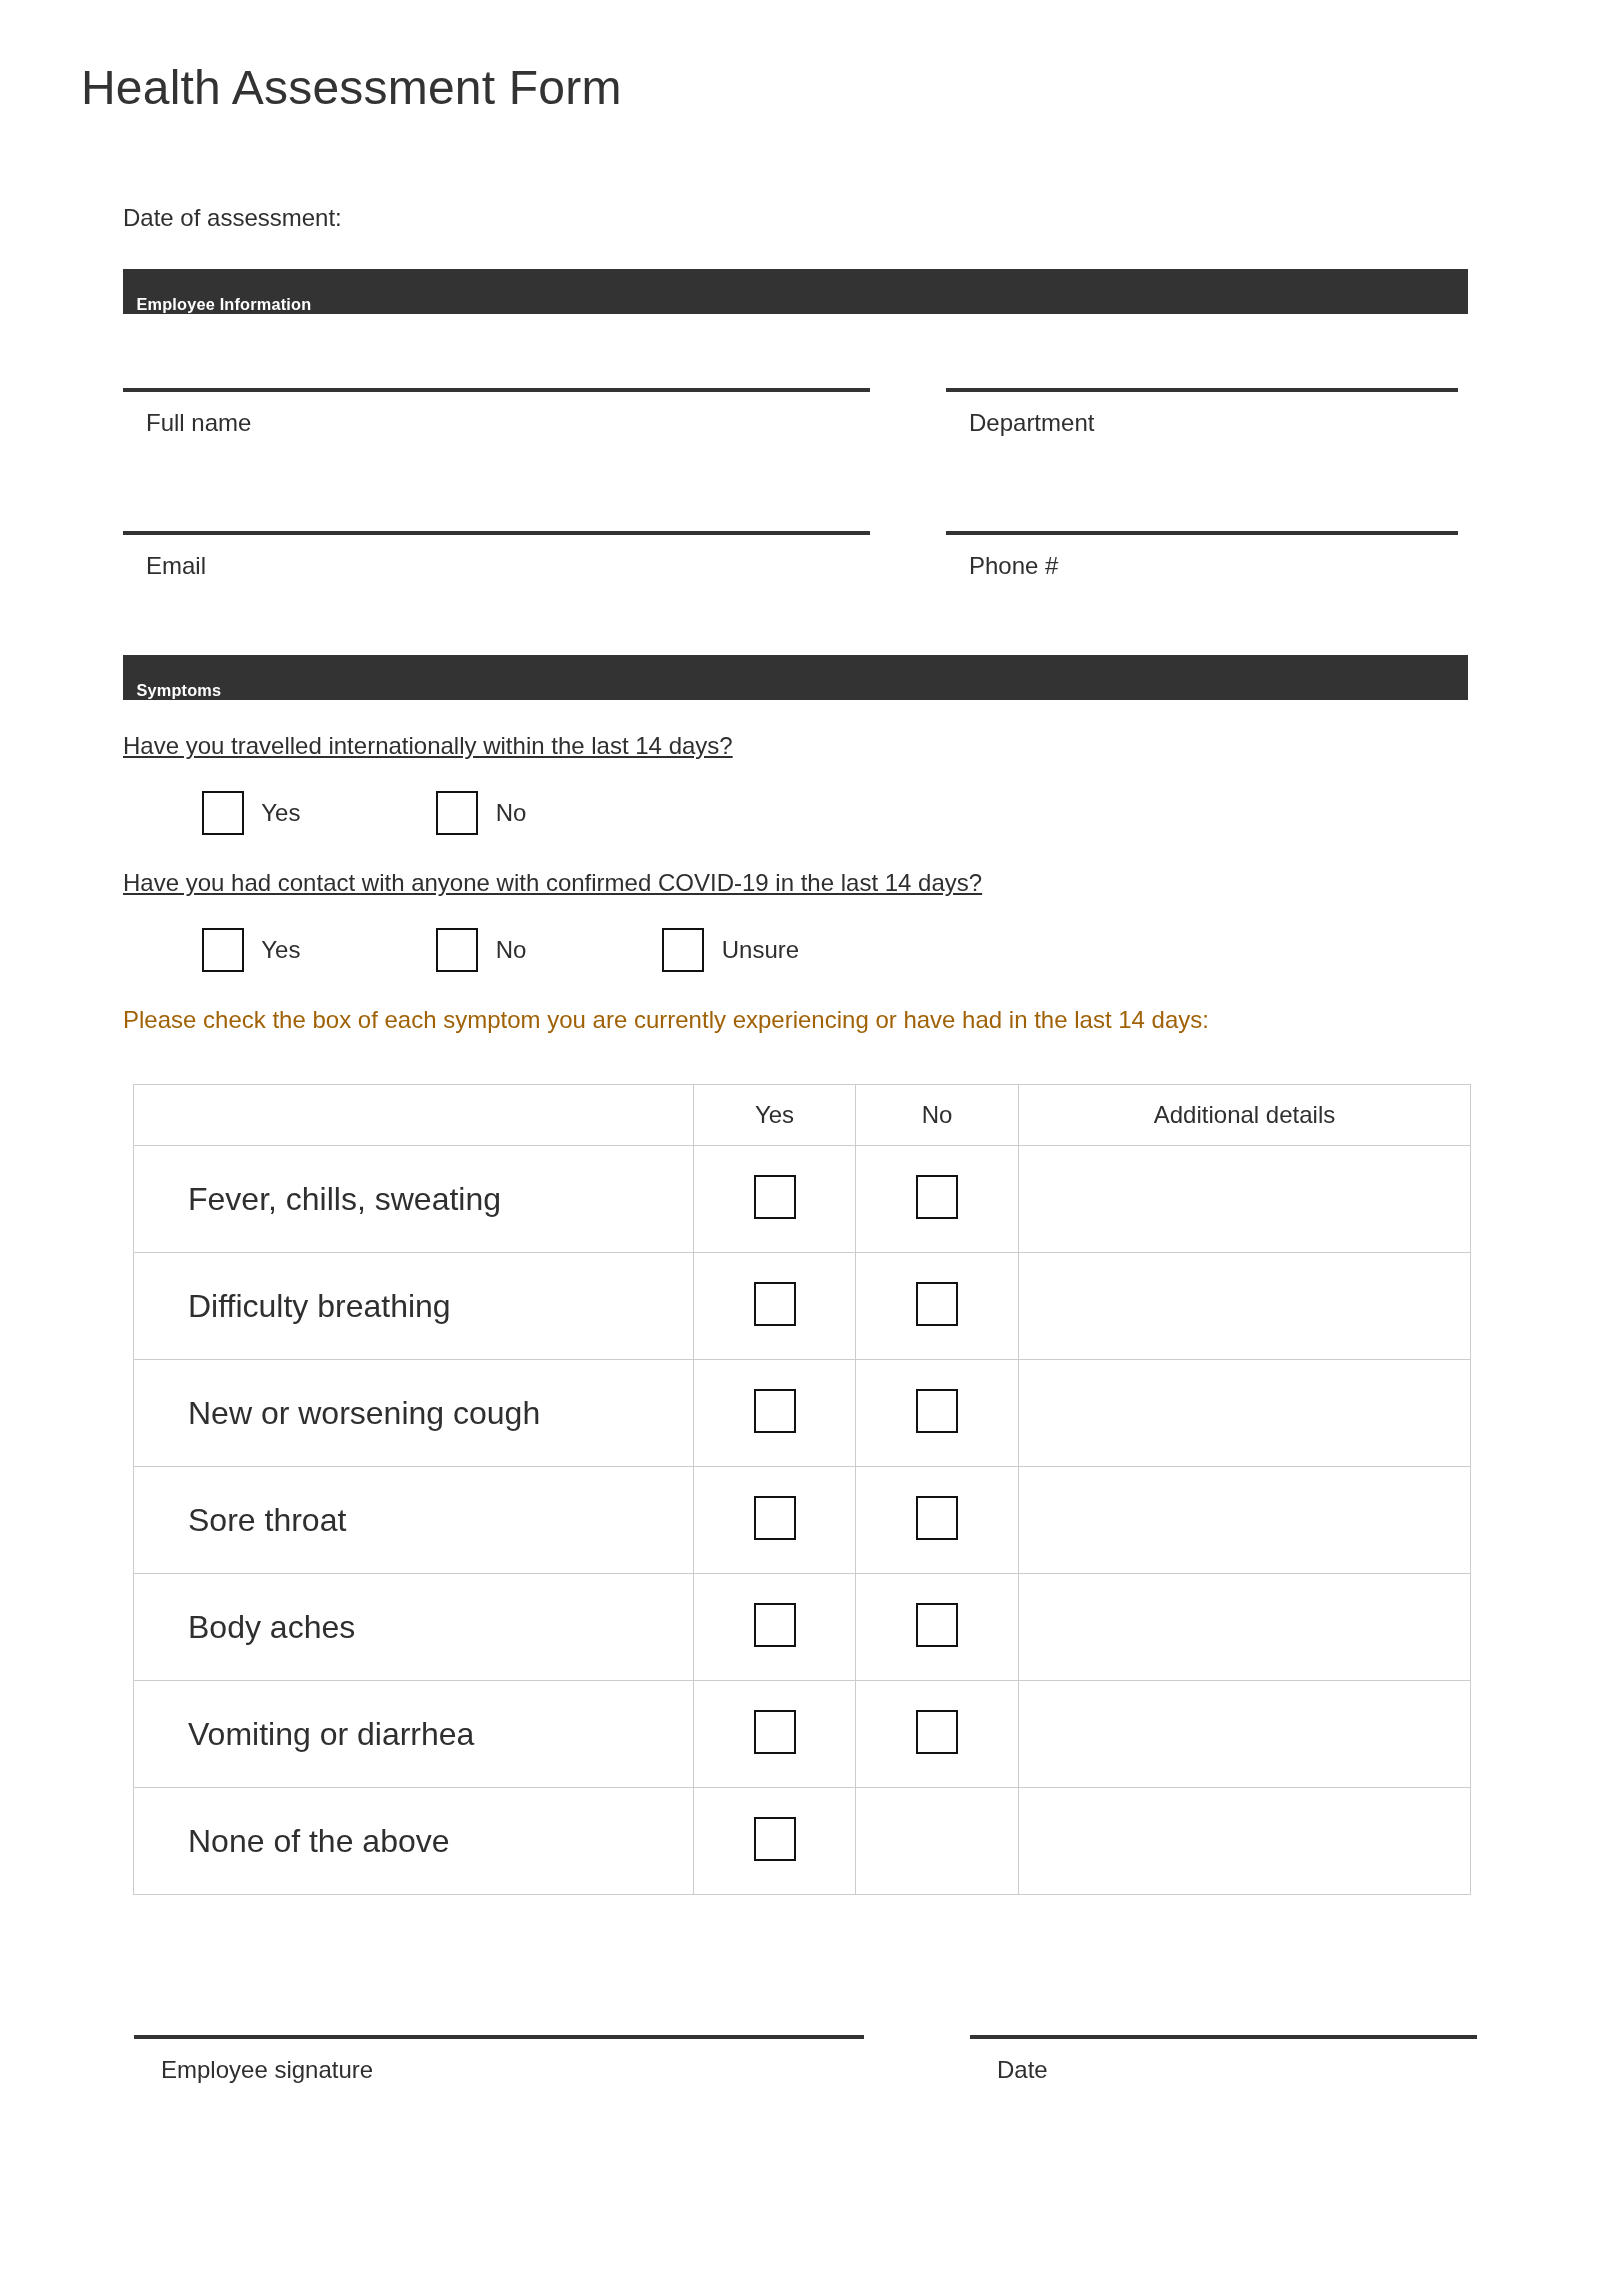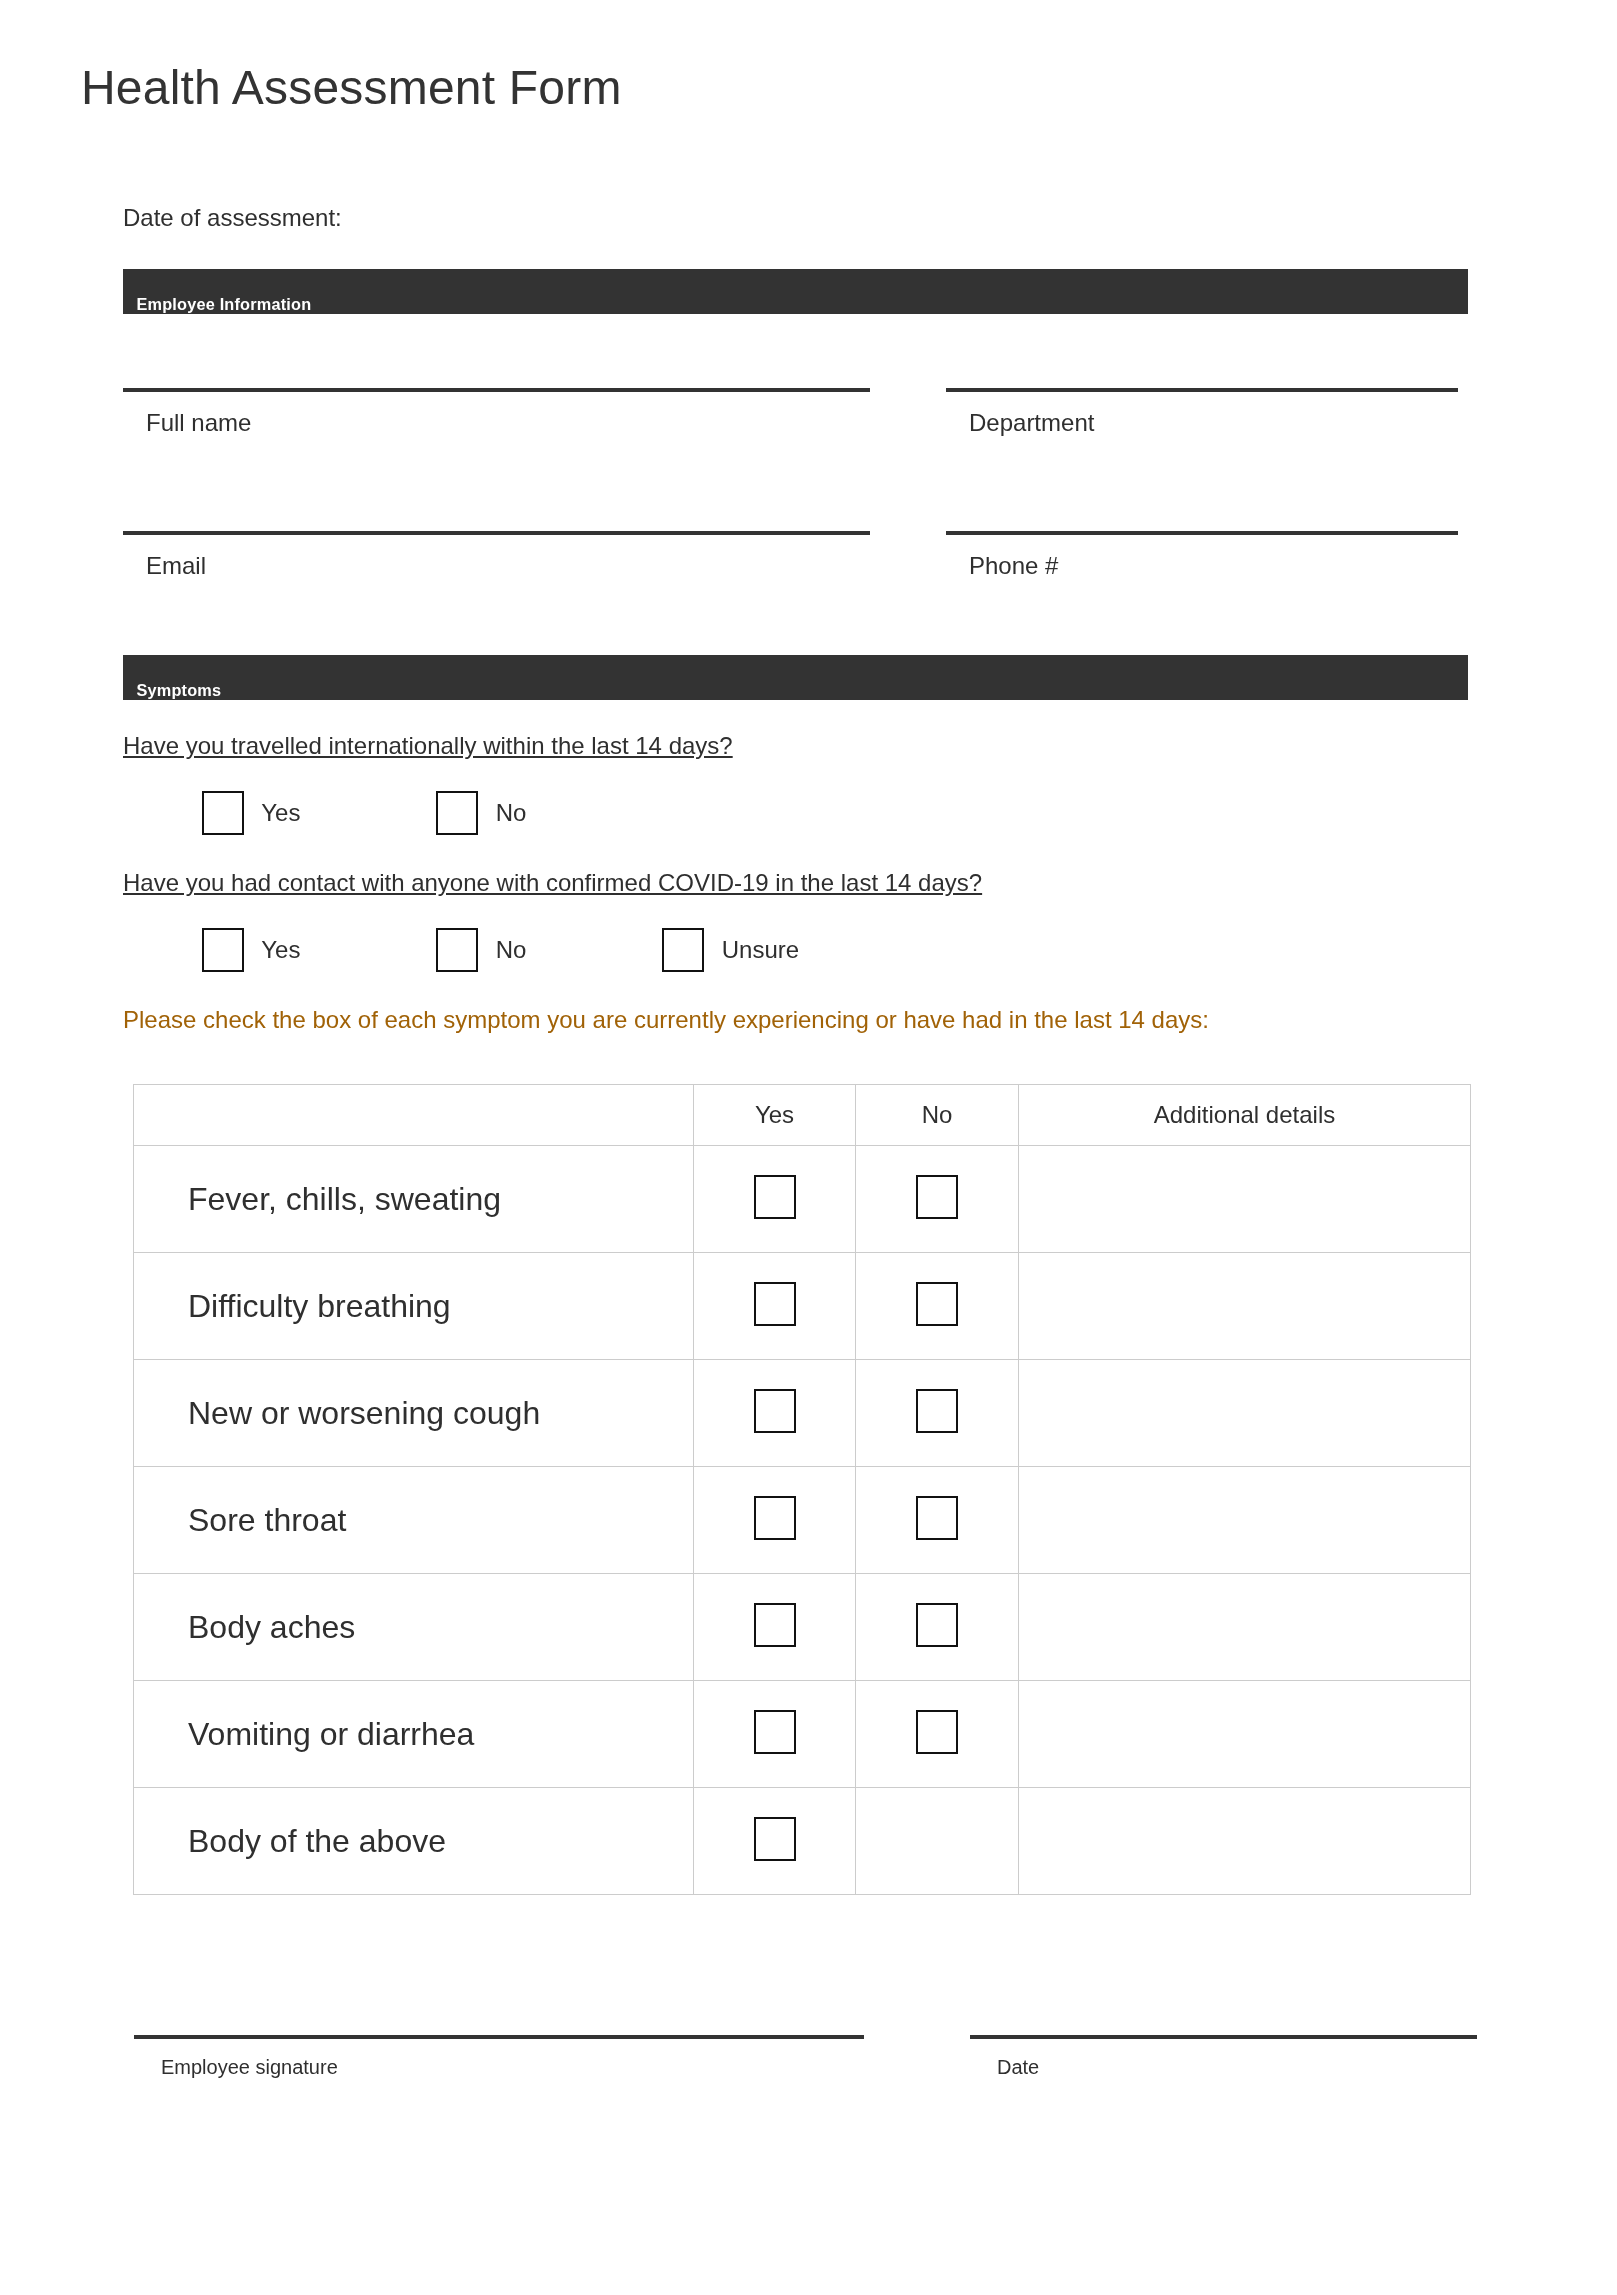--- a/index.html
+++ b/index.html
@@ -198,21 +198,21 @@
   
   .signature {
     position: absolute;
   }
   .signature .sig-rule {
     height: 3.8px;
     background: #333333;
     width: 100%;
   }
   .signature .sig-label {
-    font-size: 20px;
+    font-size: 24px;
     color: #2f2f2f;
     padding-top: 17.3px;
     padding-left: 27px;
     white-space: nowrap;
   }
   #signature-employee { left: 134px; top: 2035px; width: 730px; }
   #signature-date     { left: 970px; top: 2035px; width: 507px; }
 </style>
 </head>
 <body>
@@ -360,21 +360,21 @@
         <td class="cell-check">
           <span class="checkbox"></span>
         </td>
         <td class="cell-check">
           <span class="checkbox"></span>
         </td>
         <td class="cell-details"></td>
       </tr>
 
       <tr>
-        <td class="cell-name">Body of the above</td>
+        <td class="cell-name">None of the above</td>
         <td class="cell-check">
           <span class="checkbox"></span>
         </td>
         <td class="cell-check"></td>
         <td class="cell-details"></td>
       </tr>
 
     </tbody>
   </table>
 

